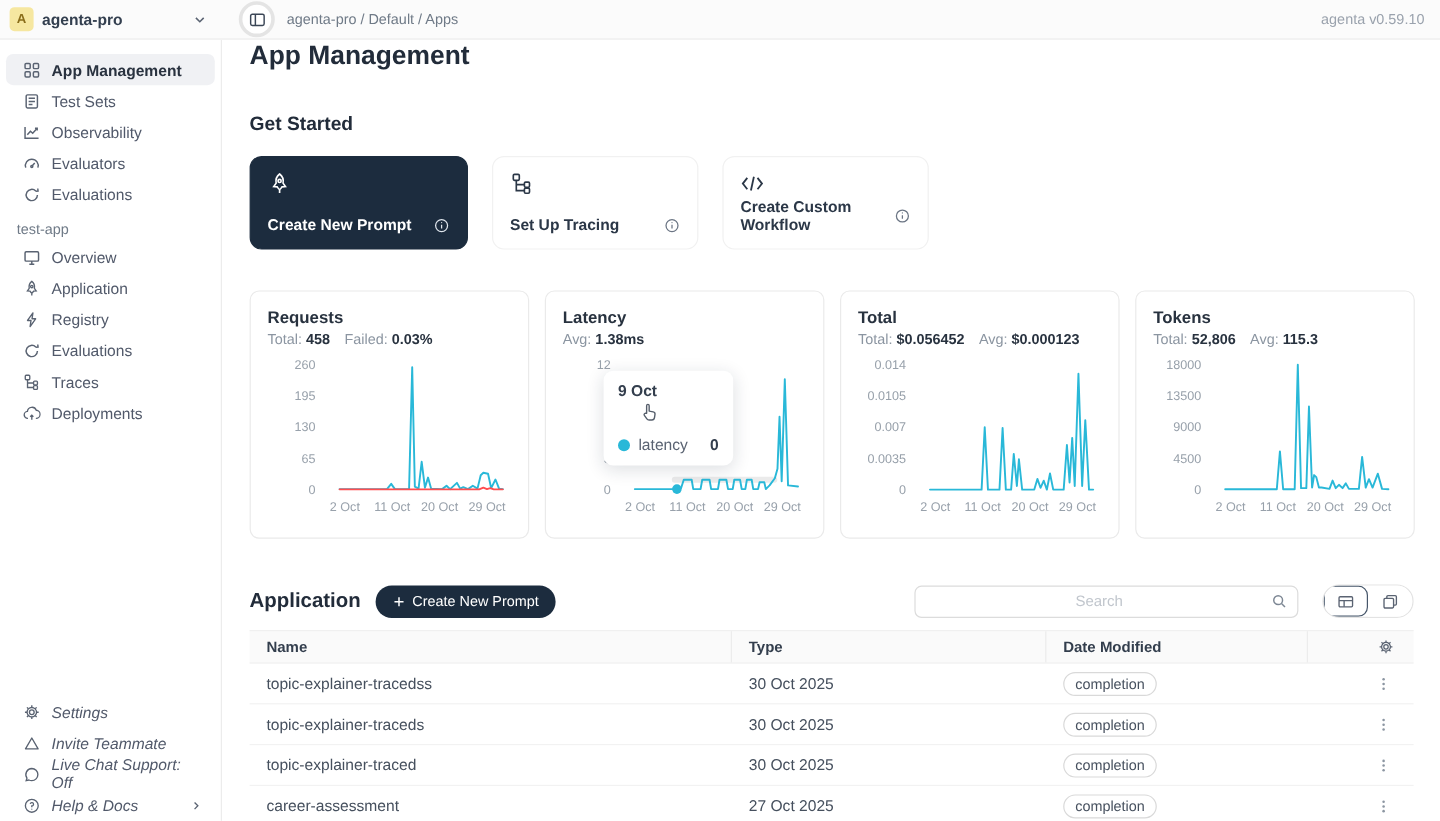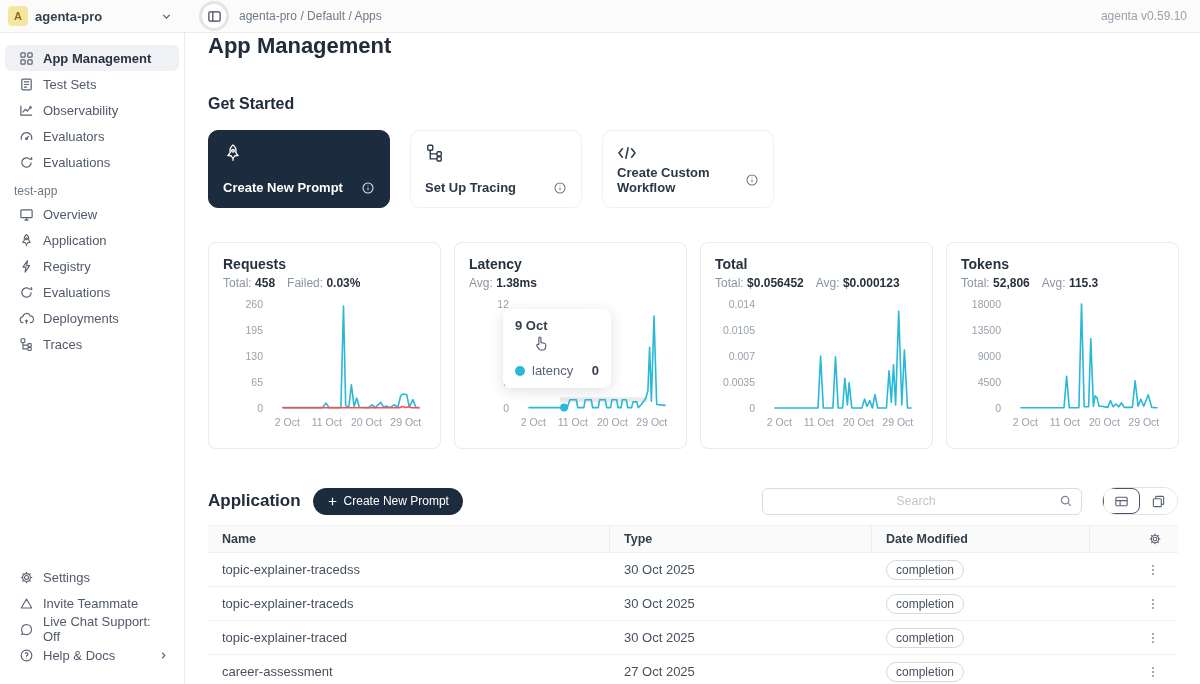--- a/index.html
+++ b/index.html
@@ -19,21 +19,21 @@
   .version { margin-left:auto; font-size:12px; color:#9aa2ad; padding-right:13px; }
   
   .sidebar { position:fixed; top:33px; left:0; bottom:0; width:185px; background:#fff;
     border-right:1px solid #ececec; display:flex; flex-direction:column; padding-top:12px; z-index:10; }
   .nav-item { height:26px; display:flex; align-items:center; gap:9px; padding:0 10px 0 14px;
     font-size:13px; color:#51596a; cursor:pointer; margin:0 5px; border-radius:6px; }
   .nav-item .nicon { width:15px; height:15px; color:#5a6372; flex:none; display:flex; }
   .nav-item.active { background:#f0f1f4; color:#29323f; font-weight:600; }
   .section-label { font-size:12px; color:#6f7a87; margin:9px 0 3px 14px; }
   .side-spacer { flex:1; }
-  .side-footer { padding-bottom:16px; }
+  .side-footer { padding-bottom:0;font-style:italic; }
   .chev-right { margin-left:auto; color:#5a6372; display:flex; }
   
   .main { margin-left:185px; margin-top:33px; padding:0 22px 0 23px; }
   .page-title { font-size:22px; font-weight:600; color:#222c3a; margin:22px 0 0 0; }
   .gs-heading { font-size:16px; font-weight:600; color:#222c3a; margin:36px 0 0 0; }
   .gs-cards { display:flex; gap:20px; margin-top:17px; }
   .gs-card { width:172px; height:78px; border-radius:10px; background:#fff; border:1px solid #f1f1f1;
     padding:12px 14px; display:flex; flex-direction:column; justify-content:space-between; cursor:pointer; }
   .gs-card.dark { width:182px; background:#1c2c3e; border-color:#1c2c3e; color:#fff; }
   .gs-card .gs-label-row { display:flex; align-items:center; justify-content:space-between; }
@@ -198,36 +198,36 @@
         <svg width="15" height="15" viewBox="0 0 16 16" fill="none" stroke="currentColor" stroke-width="1.3">
           <path d="M13 8a5 5 0 1 1-1.46-3.54"></path>
           <polyline points="13.3,2.2 13.55,4.45 11.3,4.7"></polyline>
         </svg>
       </span>
     <span>Evaluations</span>
   </div>
   <div class="nav-item">
     <span class="nicon">
         <svg width="15" height="15" viewBox="0 0 16 16" fill="none" stroke="currentColor" stroke-width="1.2">
-          <path d="M4.6 12.4a3.1 3.1 0 0 1-.5-6.2 4.1 4.1 0 0 1 7.9-1 3 3 0 0 1-.4 7.2"></path>
-          <path d="M8 13.6V9.6M6.6 11l1.4-1.4L9.4 11"></path>
-        </svg>
-      </span>
-    <span>Deployments</span>
-  </div>
-  <div class="nav-item">
-    <span class="nicon">
-        <svg width="15" height="15" viewBox="0 0 16 16" fill="none" stroke="currentColor" stroke-width="1.2">
           <rect x="2.2" y="1.8" width="4" height="4" rx="0.8"></rect>
           <path d="M4.2 5.8v6.9h5.4M4.2 8.7h5.4"></path>
           <rect x="9.6" y="7" width="3.4" height="3.4" rx="0.8"></rect>
           <rect x="9.6" y="11" width="3.4" height="3.4" rx="0.8"></rect>
         </svg>
       </span>
     <span>Traces</span>
+  </div>
+  <div class="nav-item">
+    <span class="nicon">
+        <svg width="15" height="15" viewBox="0 0 16 16" fill="none" stroke="currentColor" stroke-width="1.2">
+          <path d="M4.6 12.4a3.1 3.1 0 0 1-.5-6.2 4.1 4.1 0 0 1 7.9-1 3 3 0 0 1-.4 7.2"></path>
+          <path d="M8 13.6V9.6M6.6 11l1.4-1.4L9.4 11"></path>
+        </svg>
+      </span>
+    <span>Deployments</span>
   </div>
 
   <div class="side-spacer"></div>
 
   <div class="side-footer">
     <div class="nav-item">
       <span class="nicon">
           <svg width="15" height="15" viewBox="0 0 16 16" fill="none" stroke="currentColor" stroke-width="1.2">
             <circle cx="8" cy="8" r="2.1"></circle>
             <circle cx="8" cy="8" r="4.2"></circle>

